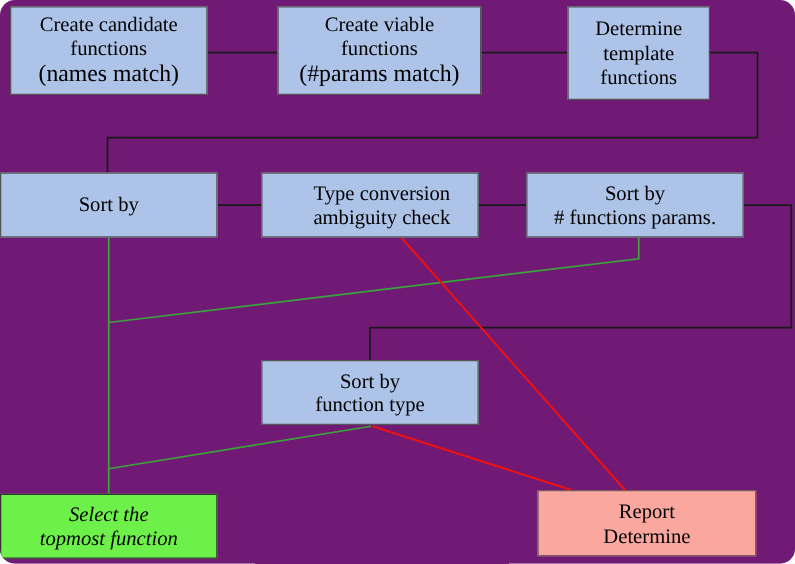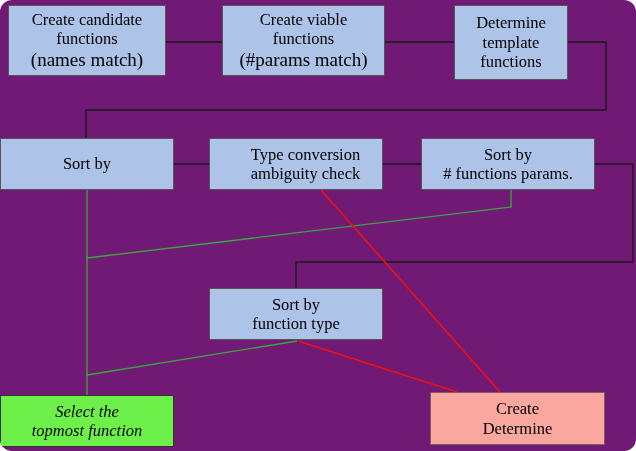--- a/index.html
+++ b/index.html
@@ -87,16 +87,16 @@
     </div>
     <div class="node" style="left: 209px; top: 288px; width: 174px; height: 52px; background: rgb(174, 195, 232); border-color: rgb(85, 85, 85);">
       <span class="ln main">Sort by</span>
       <span class="ln main">function type</span>
     </div>
     <div class="node" style="left: 0px; top: 395px; width: 174px; height: 52px; background: rgb(110, 240, 74); border-color: rgb(51, 51, 51); font-style: italic;">
       <span class="ln main">Select the</span>
       <span class="ln main">topmost function</span>
     </div>
     <div class="node" style="left: 430px; top: 392px; width: 175px; height: 53px; background: rgb(249, 167, 159); border-color: rgb(122, 92, 92);">
-      <span class="ln main">Create</span>
+      <span class="ln main">Report</span>
       <span class="ln main">Determine</span>
     </div>
   </div>
 
 </body></html>

